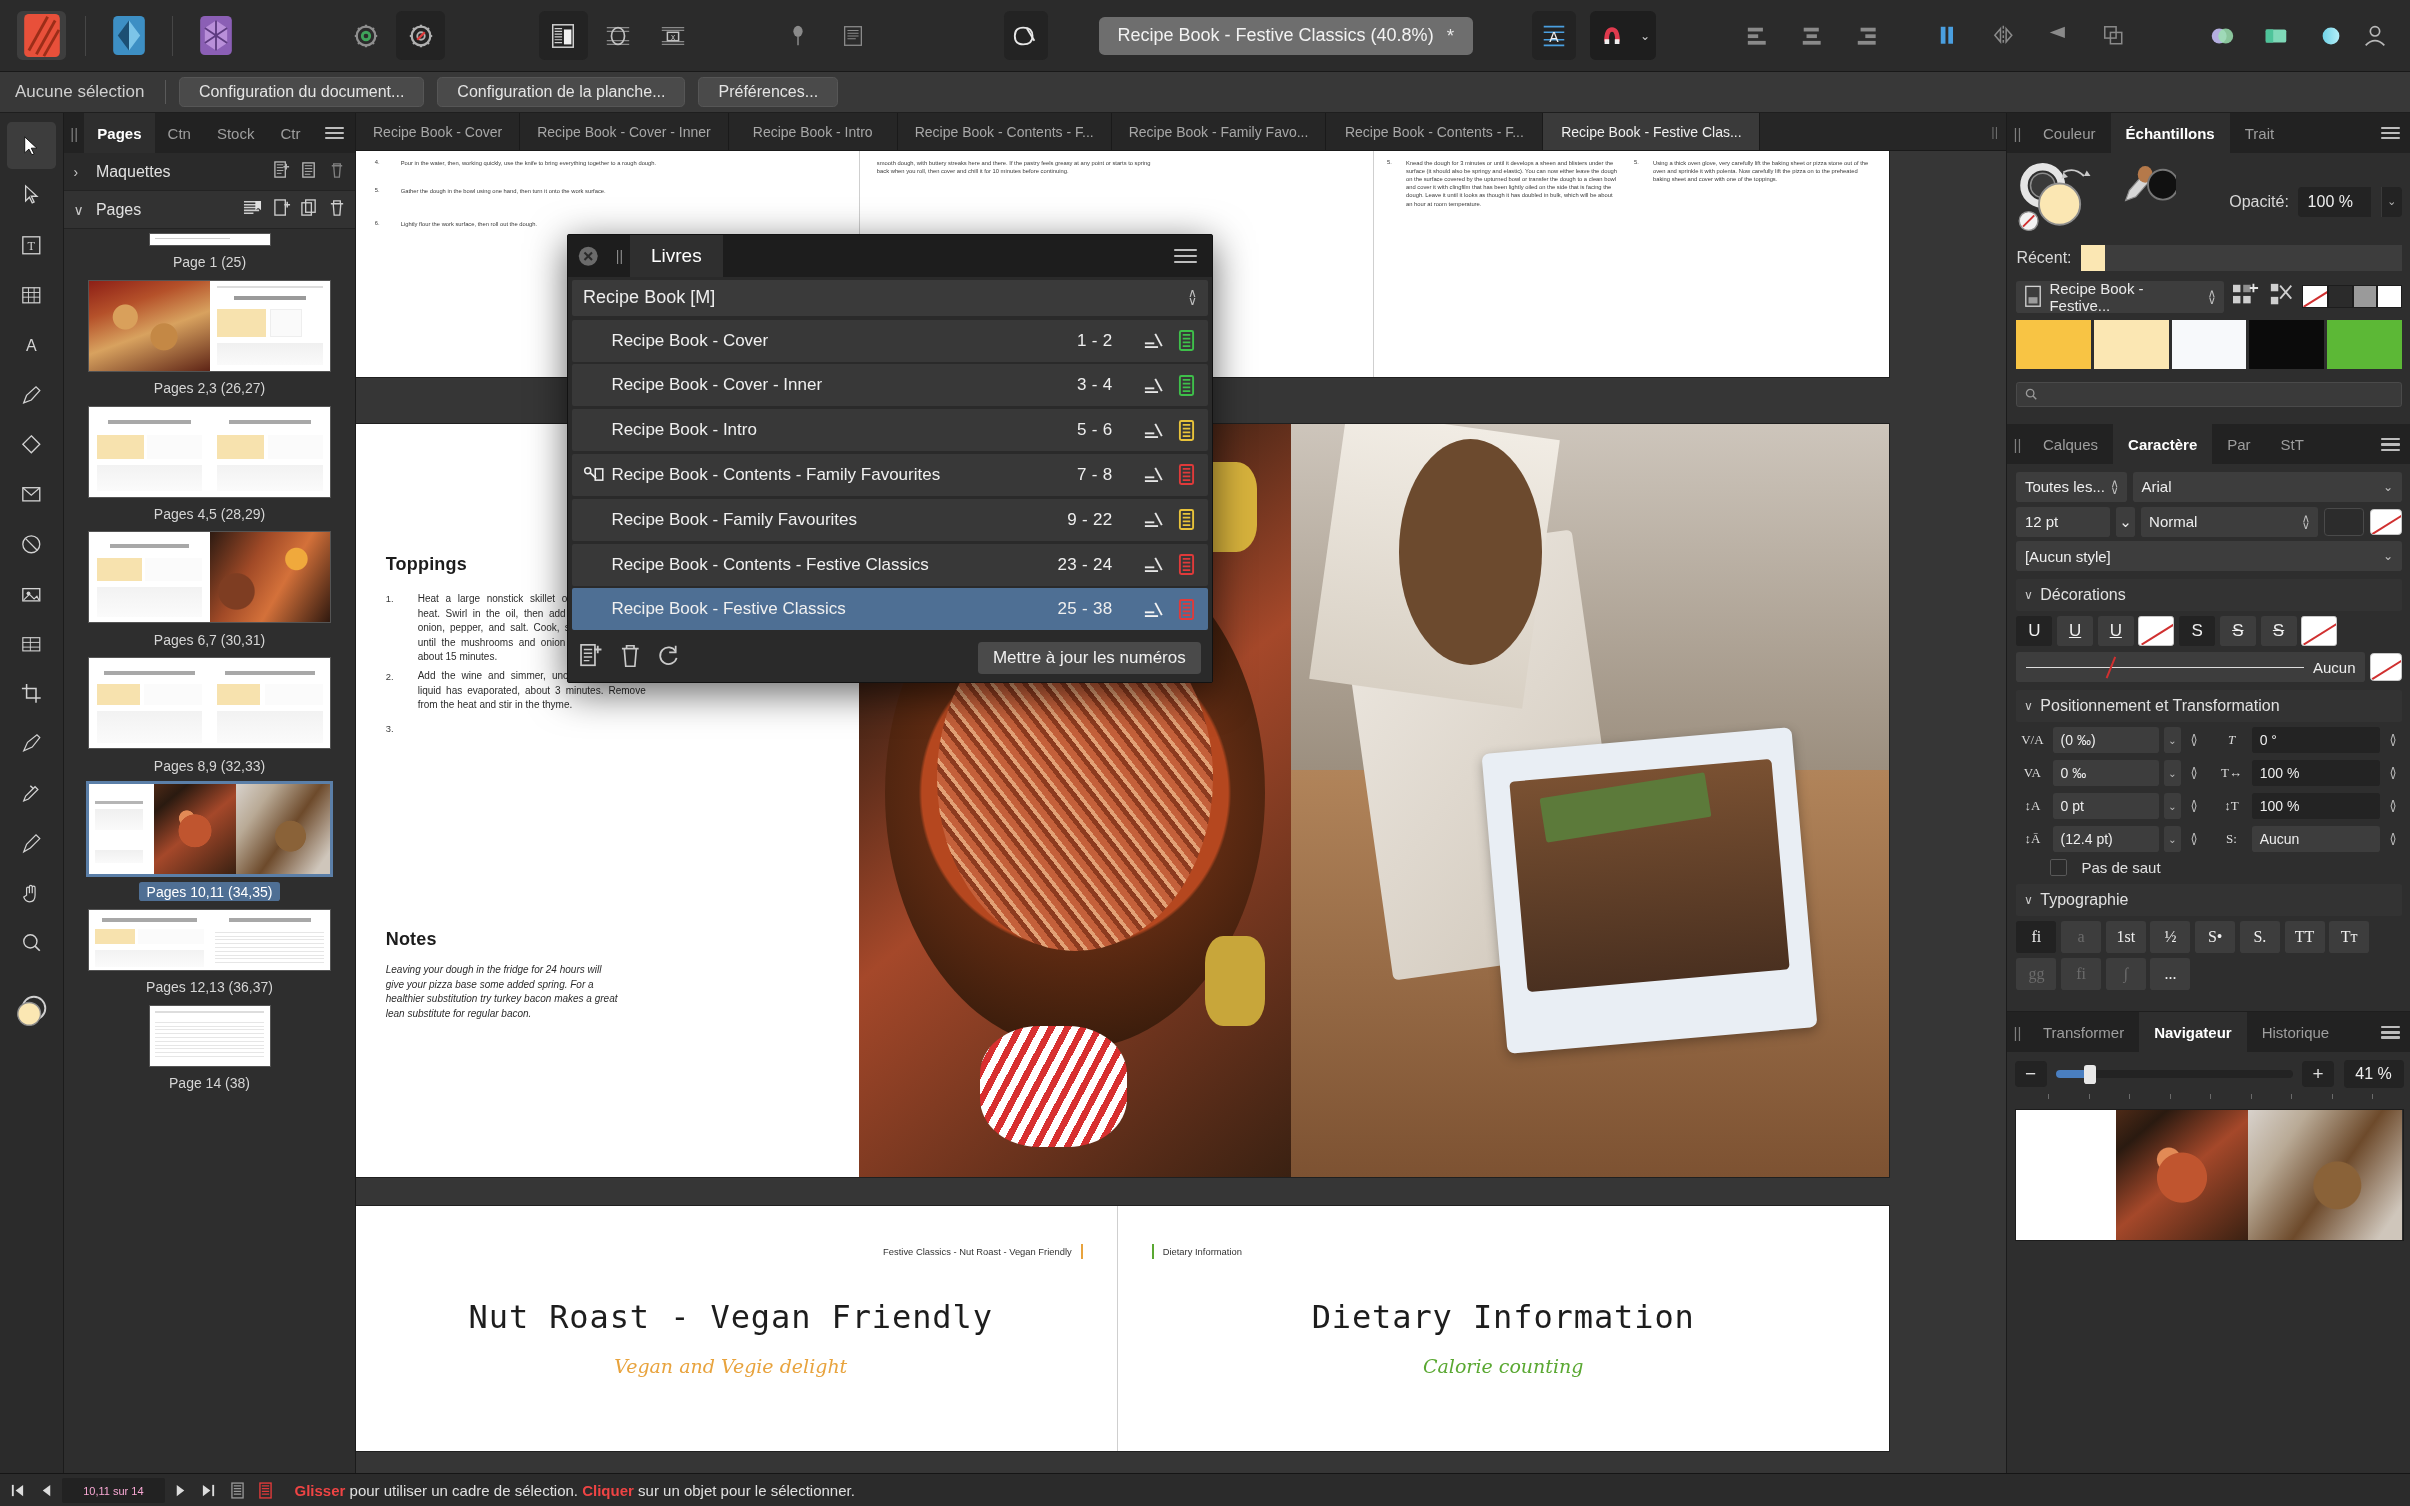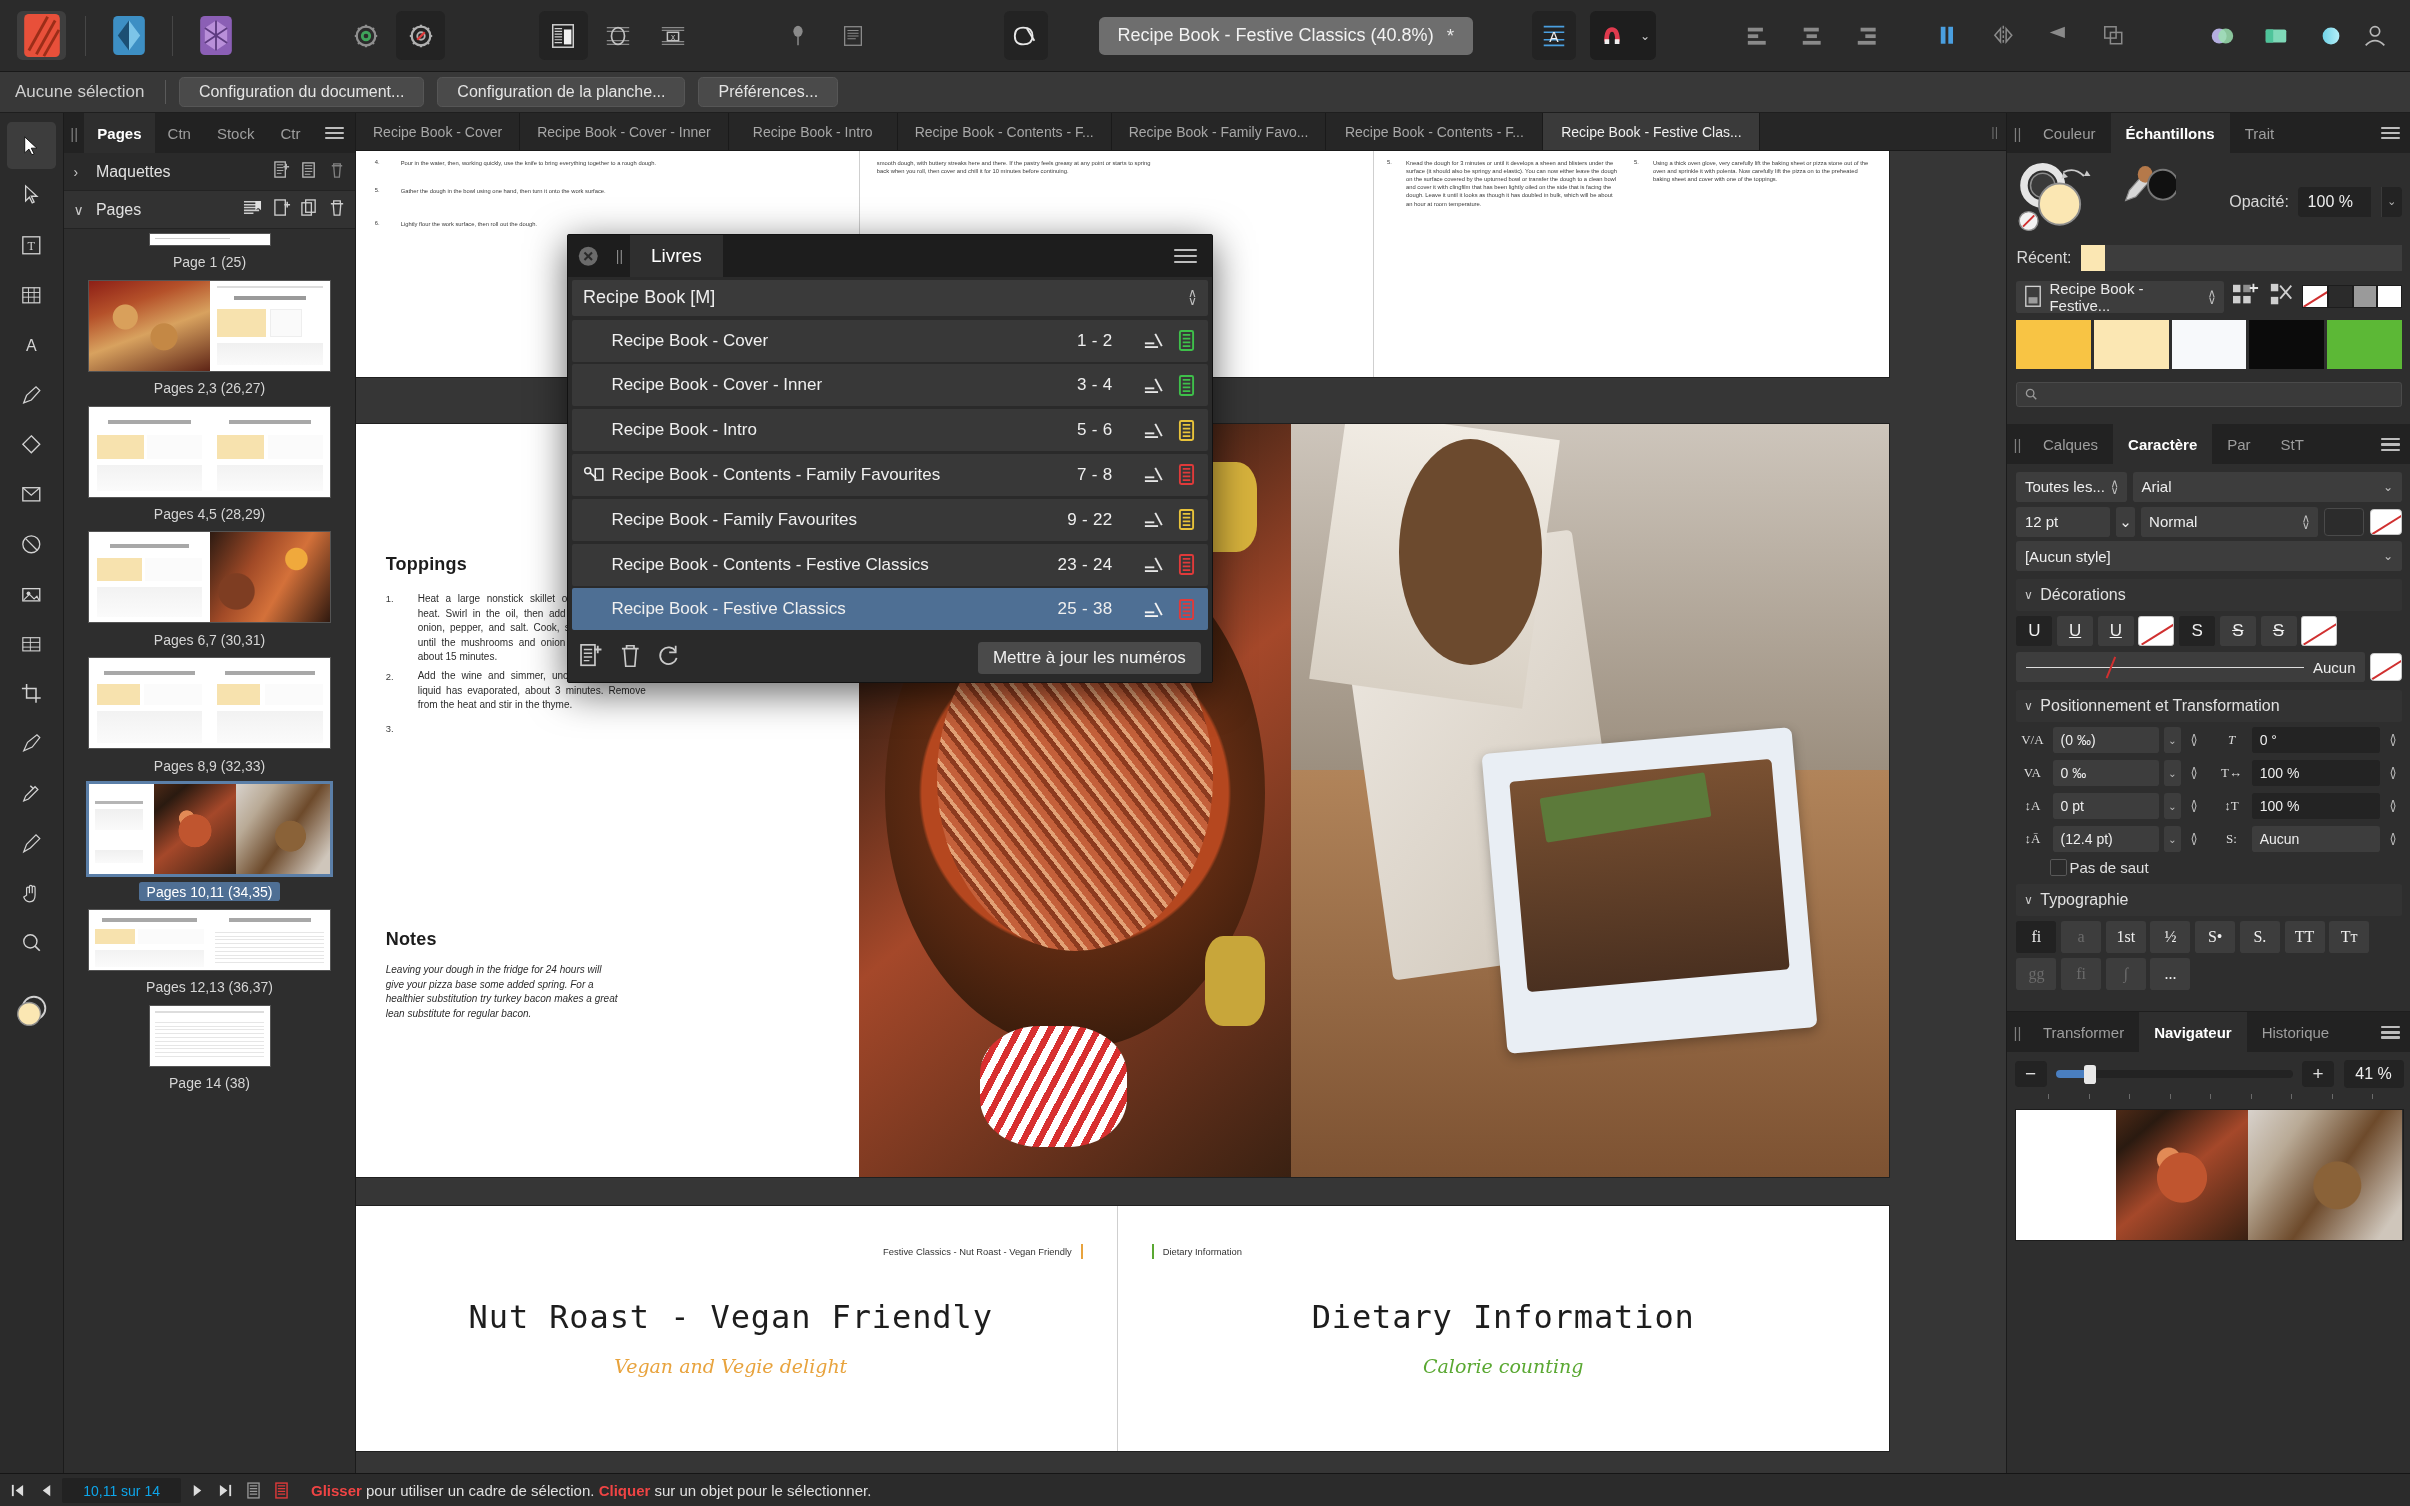--- a/index.html
+++ b/index.html
@@ -221,21 +221,21 @@
   .deco-line .aucun { font-size:15px; color:#eee;}
 
   .pt-grid { display:flex; gap:13px; }
   .pt-col { flex:1; }
   .pt-row { display:flex; align-items:center; gap:4.7px; margin-bottom:7px; }
   .pt-ico { width:32px; font-size:13px; color:#ddd; display:flex; align-items:center; justify-content:center; font-family:"Liberation Serif", serif;}
   .pt-fld { flex:1; background:#3d3d3d; height:26px; border-radius:2.8px; display:flex;align-items:center; padding:0 7.5px; font-size:14px; color:#eee;}
   .pt-fld.dk { background:#232323;}
   .pt-chev { width:17px; height:26px; background:#3d3d3d; display:flex;align-items:center;justify-content:center;font-size:10.4px;color:#bbb; border-radius:2.8px;}
   .pt-step { width:17px; height:26px; display:flex;flex-direction:column;align-items:center;justify-content:center; line-height:.62; font-size:10.4px; color:#bbb;}
-  .chkrow { display:flex; align-items:center; gap:2px; margin:3.8px 0 0 34px;}
+  .chkrow { display:flex; align-items:center; gap:14px; margin:3.8px 0 0 34px;}
   .chkbox { width:17px; height:17px; background:#2b2b2b; border:0.9px solid #585858; border-radius:1.9px;}
   .chklbl { font-size:15px; color:#e0e0e0;}
 
   .typo-row { display:flex; gap:4.7px; margin-bottom:4.7px;}
   .typo-btn { width:40px; height:32px; background:#3d3d3d; border-radius:2.8px; display:flex;align-items:center;justify-content:center; font-size:16px; color:#efefef; cursor:pointer; font-family:"Liberation Serif", serif;}
   .typo-btn.on { background:#222;}
   .typo-btn.dis { color:#6b6b6b;}
 
   .nav-slider-row { display:flex; align-items:center; gap:9.4px; padding:7.5px 7.5px 3.8px;}
   .nav-mini { width:32px; height:26px; background:#232323; border-radius:3.8px; display:flex;align-items:center;justify-content:center; font-size:19px; color:#ddd; cursor:pointer;}
@@ -243,21 +243,21 @@
   .nav-fill { position:absolute; left:0; top:0; height:8.5px; width:14%; background:#4a7fc1; border-radius:4.7px;}
   .nav-knob { position:absolute; left:12%; top:-4.7px; width:11.3px; height:19px; background:#e8e8e8; border-radius:2.8px;}
   .nav-zoom { background:#232323; border-radius:3.8px; height:28px; min-width:60px; display:flex;align-items:center;justify-content:center;font-size:16px;color:#eee;}
   .nav-ticks { display:flex; justify-content:space-between; padding:1.9px 38px 0 41px;}
   .nav-ticks i { width:0.9px; height:5.6px; background:#6a6a6a; display:block;}
   .nav-preview { margin:9.4px 7.5px; height:132px; display:flex; overflow:hidden; border:0.9px solid #1c1c1c;}
 
   
   .statusbar { height:34px; min-height:34px; background:#2b2b2b; display:flex; align-items:center; padding:0 5.6px; gap:3.8px; border-top:0.9px solid #151515;}
   .sb-btn { width:24.5px; height:24.5px; display:flex;align-items:center;justify-content:center;cursor:pointer; color:#dcdcdc; font-size:13px;}
-  .sb-field { background:#222; height:24.5px; border-radius:1.9px; display:flex;align-items:center;justify-content:center;padding:0 21px; font-size:14px;color:#0ea5e9;}
+  .sb-field { background:#222; height:24.5px; border-radius:1.9px; display:flex;align-items:center;justify-content:center;padding:0 21px; font-size:11px;color:#f9a8d4;}
   .sb-hint { margin-left:13px; font-size:15px; color:#e0e0e0;}
   .sb-hint b { color:#ef4444;}
 
   
   .img-turkey { background:
       radial-gradient(circle at 30% 40%, #d9a05b 0 12%, transparent 13%),
       radial-gradient(circle at 62% 62%, #c48845 0 14%, transparent 15%),
       linear-gradient(160deg,#8d1f16 0%, #b5512a 28%, #d8a25f 55%, #5e2416 100%);}
   .img-ham { background:
       radial-gradient(circle at 72% 30%, #f0a93c 0 10%, transparent 11%),

